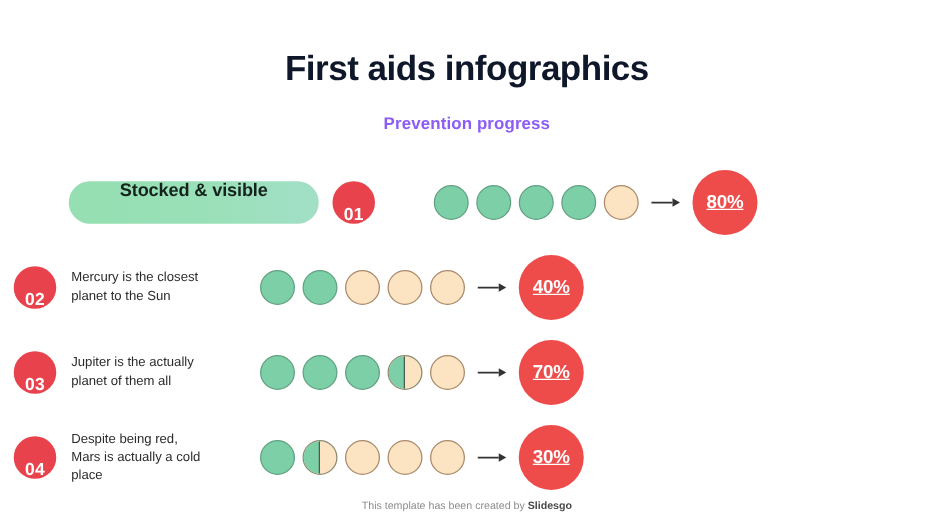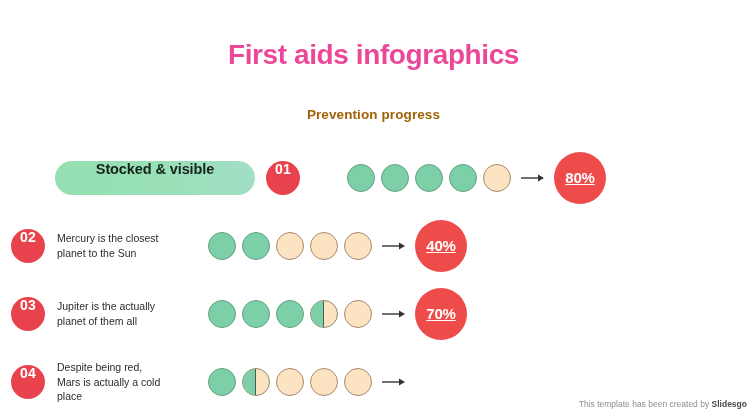--- a/index.html
+++ b/index.html
@@ -15,31 +15,31 @@
     color: #1c1c1c;
     position: relative;
   }
 
   
   .title {
     text-align: center;
     font-size: 28px;
     font-weight: bold;
     letter-spacing: -0.4px;
-    color: #ec4899;
+    color: #0f172a;
     margin: 0;
     padding-top: 40px;
     line-height: 1.1;
   }
   .subtitle {
     text-align: center;
     font-size: 13.5px;
     font-weight: bold;
-    color: #a16207;
-    margin: 16px;
+    color: #8b5cf6;
+    margin: 0;
     padding-top: 20px;
     letter-spacing: 0.1px;
   }
 
   
   .rows {
     margin-top: 22px;
     padding: 0 0 0 0;
   }
   .row {
@@ -66,21 +66,21 @@
     white-space: nowrap;
   }
 
   .badge {
     width: 34px;
     height: 34px;
     border-radius: 50%;
     background: #E8434C;
     margin-left: 11px;
     display: flex;
-    align-items: flex-start;
+    align-items: flex-end;
     justify-content: center;
     flex: 0 0 auto;
   }
   .badge-num {
     color: #ffffff;
     font-size: 14px;
     font-weight: bold;
     letter-spacing: 0.2px;
   }
 
@@ -161,21 +161,21 @@
     letter-spacing: -0.2px;
     text-decoration: underline;
   }
 
   
   .footer {
     position: absolute;
     left: 0;
     right: 0;
     bottom: 11px;
-    text-align: right;
+    text-align: center;
     font-size: 8.5px;
     color: #8d8d8d;
   }
   .footer .brand {
     font-weight: bold;
     color: #4a4a4a;
   }
 </style>
 </head>
 <body>
@@ -267,19 +267,22 @@
       <span class="dot empty"></span>
       <span class="dot empty"></span>
       <span class="dot empty"></span>
     </div>
     <span class="arrow">
       <svg width="24" height="10" viewBox="0 0 24 10">
         <line x1="0" y1="5" x2="17" y2="5" stroke="#333333" stroke-width="1.4"></line>
         <polygon points="17,1.6 23,5 17,8.4" fill="#333333"></polygon>
       </svg>
     </span>
+    <div class="pct">
+      <span class="pct-text">30%</span>
+    </div>
   </div>
 
 </div>
 
 <div class="footer">
   <span>This template has been created by </span><span class="brand">Slidesgo</span>
 </div>
 
 </body></html>

